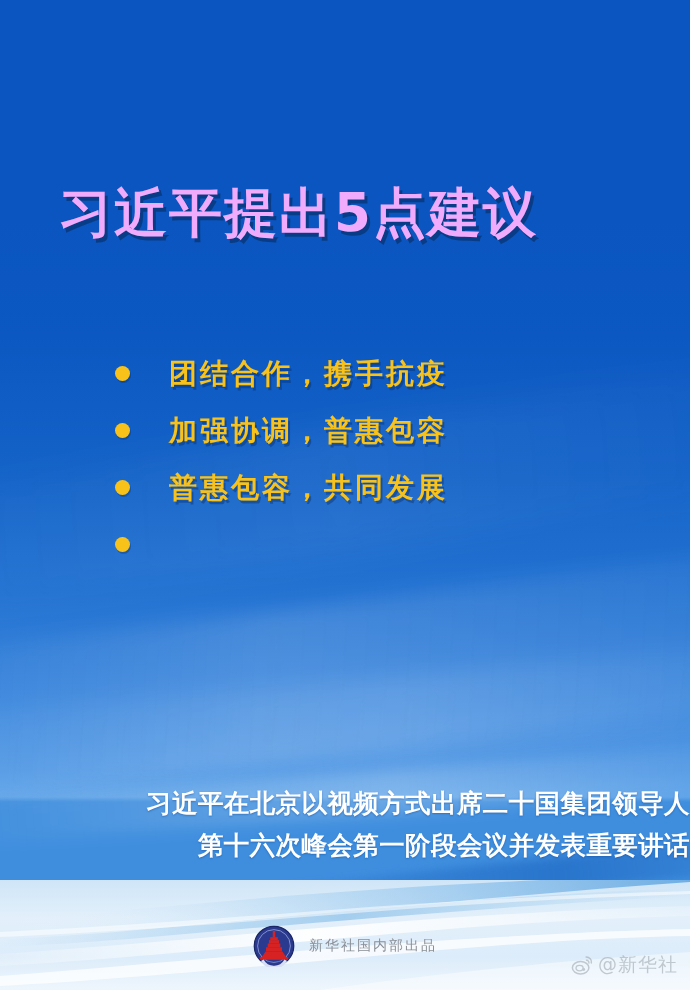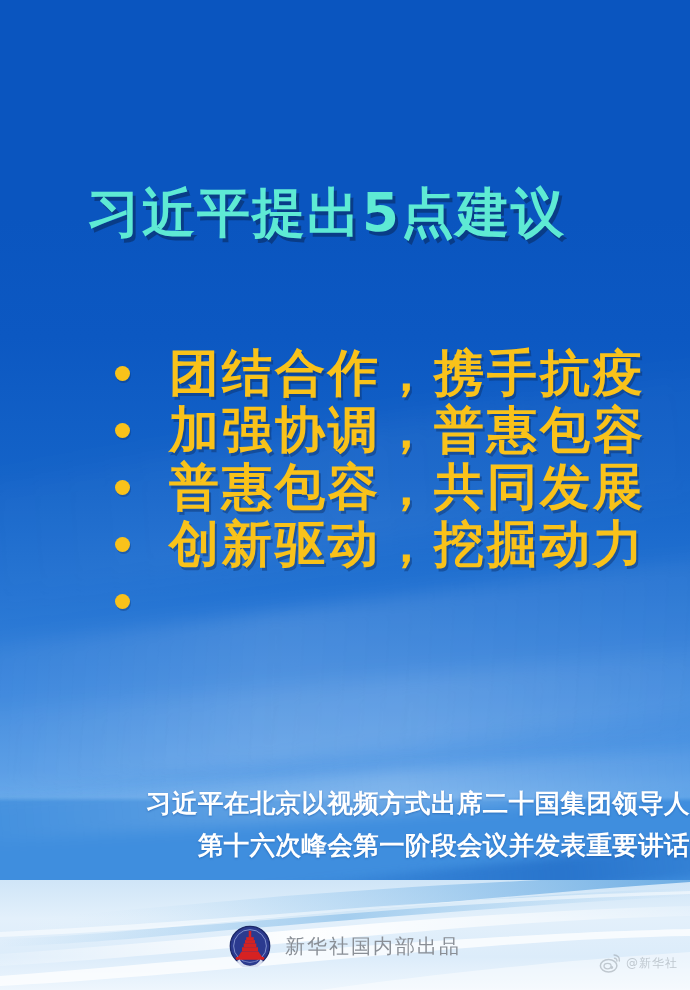--- a/index.html
+++ b/index.html
@@ -100,24 +100,23 @@
   .title {
     position: absolute;
     left: 0;
     top: 178px;
     width: 597px;
     text-align: center;
     font-family: "DejaVu Sans", "Liberation Sans", sans-serif;
     font-size: 53px;
     font-weight: bold;
     letter-spacing: 2px;
-    color: #5eead4;
+    color: #f0abfc;
     text-shadow: 3px 4px 0 rgba(10,40,90,0.55);
     white-space: nowrap;
-    margin-left: 28px;
   }
 
   
   .bullets {
     position: absolute;
     left: 0;
     top: 345px;
     width: 690px;
   }
   .bullet-row {
@@ -130,21 +129,21 @@
     width: 15px;
     height: 15px;
     border-radius: 50%;
     background: #f9c21a;
     flex: 0 0 auto;
     box-shadow: 1px 2px 0 rgba(10,40,90,0.30);
   }
   .bullet-text {
     margin-left: 39px;
     font-family: "DejaVu Sans", "Liberation Sans", sans-serif;
-    font-size: 50px;
+    font-size: 28px;
     font-weight: bold;
     color: #f9c21a;
     letter-spacing: 3px;
     text-shadow: 2px 3px 0 rgba(10,40,90,0.40);
     white-space: nowrap;
   }
 
   
   .caption {
     position: absolute;
@@ -169,40 +168,40 @@
     top: 925px;
     width: 690px;
     display: flex;
     align-items: center;
     justify-content: center;
     gap: 14px;
   }
   .credit-logo { width: 42px; height: 42px; display: block; }
   .credit-text {
     font-family: "DejaVu Sans", "Liberation Sans", sans-serif;
-    font-size: 20px;
+    font-size: 14px;
     color: #8a8f96;
     letter-spacing: 2px;
     white-space: nowrap;
   }
 
   
   .watermark {
     position: absolute;
     right: 12px;
     top: 952px;
     display: flex;
     align-items: center;
     gap: 5px;
     opacity: 0.55;
   }
   .wm-icon { width: 22px; height: 22px; display: block; }
   .wm-text {
     font-family: "DejaVu Sans", "Liberation Sans", sans-serif;
-    font-size: 12px;
+    font-size: 19px;
     color: #9aa3ab;
     letter-spacing: 1px;
     white-space: nowrap;
   }
 </style>
 </head>
 <body>
 
 <div class="poster">
 
@@ -226,24 +225,20 @@
     <div class="bullet-row">
       <span class="bullet-dot"></span>
       <span class="bullet-text">加强协调，普惠包容</span>
     </div>
 
     <div class="bullet-row">
       <span class="bullet-dot"></span>
       <span class="bullet-text">普惠包容，共同发展</span>
     </div>
 
-    <div class="bullet-row">
-      <span class="bullet-dot"></span>
-      <span class="bullet-text">创新驱动，挖掘动力</span>
-    </div>
 
     <div class="bullet-row">
       <span class="bullet-dot"></span>
     </div>
 
   </div>
 
   <div class="caption">
     <div class="caption-line">习近平在北京以视频方式出席二十国集团领导人</div>
     <div class="caption-line">第十六次峰会第一阶段会议并发表重要讲话</div>

